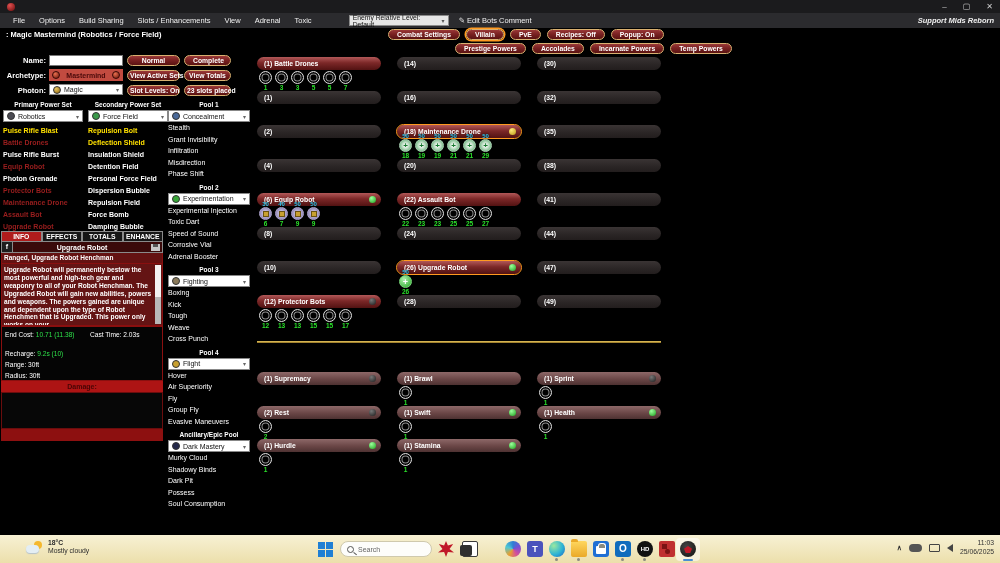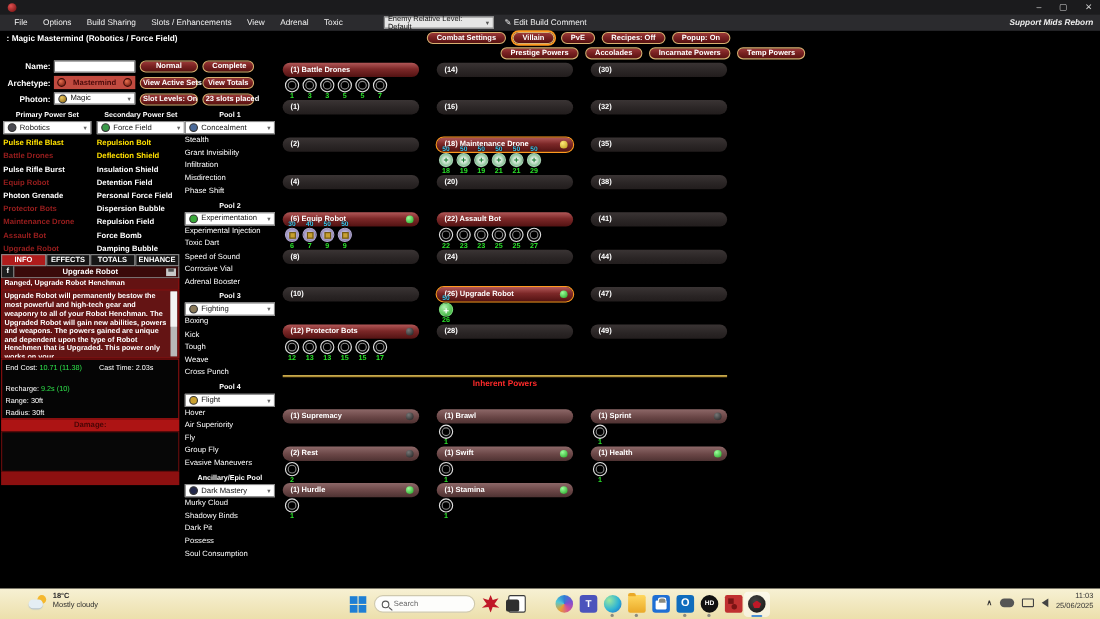--- a/index.html
+++ b/index.html
@@ -240,21 +240,21 @@
     </div>
   </div>
 
   <div id="menubar">
     <span id="menu-items"><span class="menu-item">File</span><span class="menu-item">Options</span><span class="menu-item">Build Sharing</span><span class="menu-item">Slots / Enhancements</span><span class="menu-item">View</span><span class="menu-item">Adrenal</span><span class="menu-item">Toxic</span></span>
     <div id="enemy-level">
       <span>Enemy Relative Level: Default</span>
       <span class="chev">▾</span>
     </div>
     <div id="edit-comment">
-      <span>✎ Edit Build Comment</span>
+      <span>✎ Edit Bots Comment</span>
     </div>
     <span id="support">Support Mids Reborn</span>
   </div>
 
   <div id="build-title">: Magic Mastermind (Robotics / Force Field)</div>
   <div id="toolbar-r1">
       <button class="pill">Combat Settings</button>
       <button class="pill active">Villain</button>
       <button class="pill">PvE</button>
       <button class="pill">Recipes: Off</button>
@@ -655,21 +655,20 @@
         <div class="powerbar empty"><span>(44)</span></div>
       </div>
       <div class="cell" style="left: 537px; top: 261px;">
         <div class="powerbar empty"><span>(47)</span></div>
       </div>
       <div class="cell" style="left: 537px; top: 295px;">
         <div class="powerbar empty"><span>(49)</span></div>
       </div>
     </div>
   <div id="inh-line"></div>
-  <div id="inh-title">Inherent Powers</div>
   <div id="inh-holder">
       <div class="cell" style="left: 257px; top: 372px;">
         <div class="powerbar inherent"><span>(1) Supremacy</span><span class="led dark"></span></div>
       </div>
       <div class="cell" style="left: 257px; top: 406px;">
         <div class="powerbar inherent"><span>(2) Rest</span><span class="led dark"></span></div>
         <div class="slots">
           <div class="slotcol">
             <div class="slot empty"></div>
             <span class="n-below">2</span>

